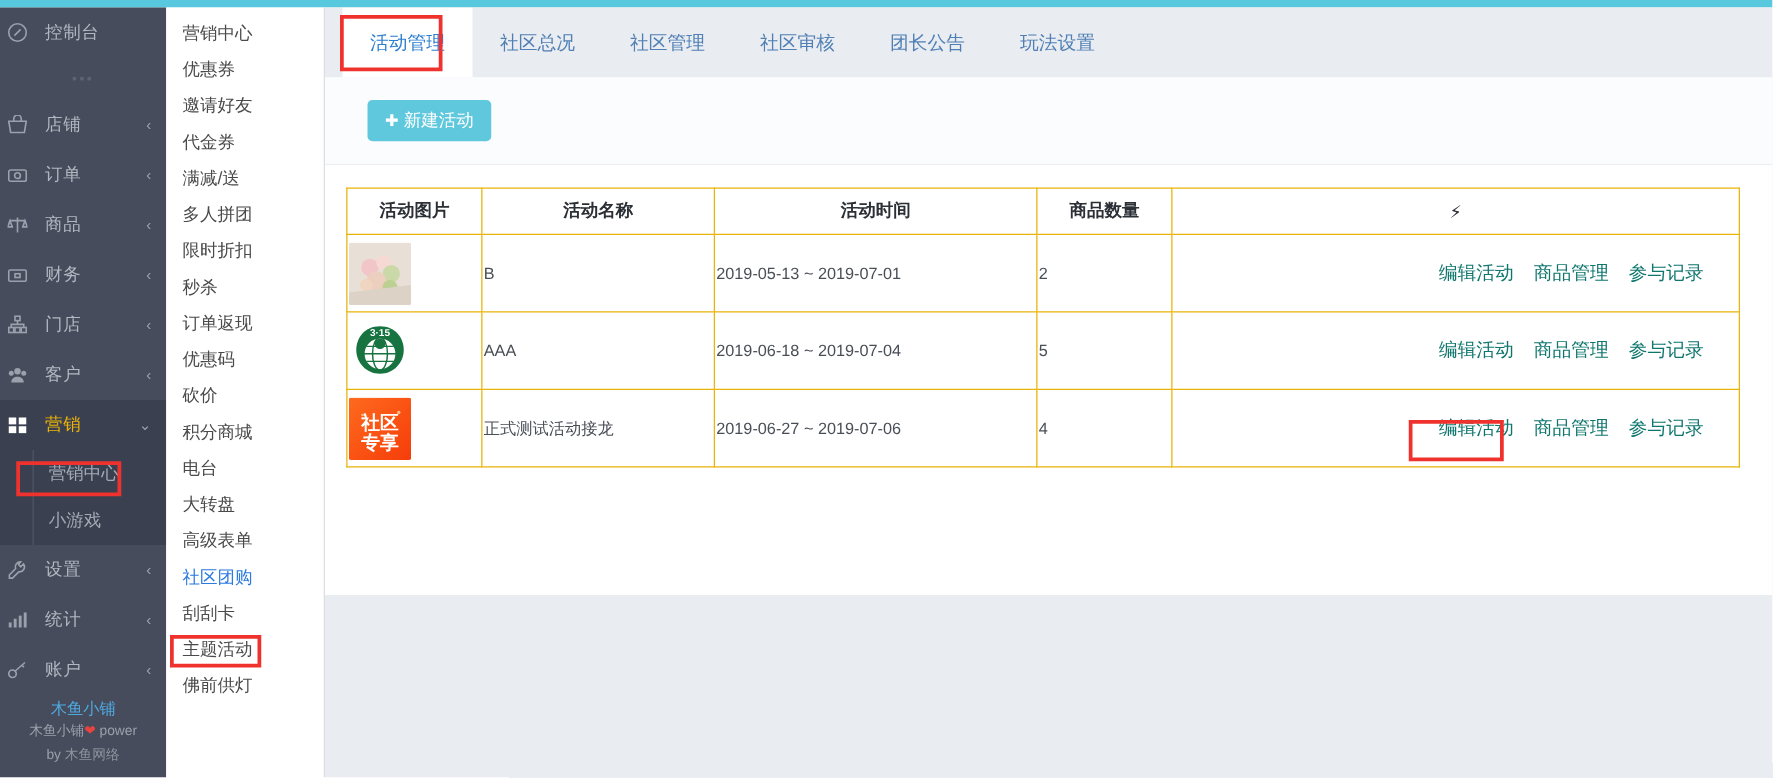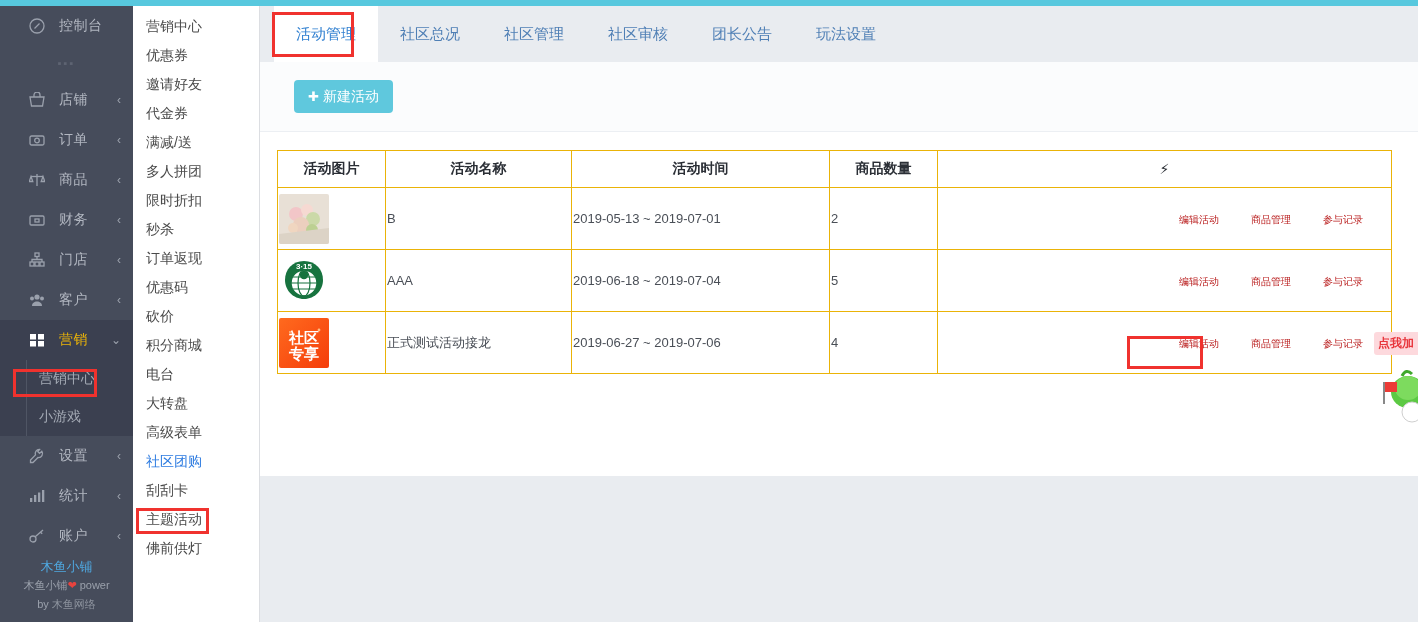--- a/index.html
+++ b/index.html
@@ -24,21 +24,21 @@
     position: absolute; left: 0; top: 6px;
     width: 133px; height: 616px;
     background: #464c5b;
     color: #a7adb8;
     overflow: hidden;
   }
   .sb-item {
     position: relative;
     height: 40px;
     display: flex; align-items: center;
-    padding-left: 29px;
+    padding-left: 6px;
     font-size: 14px;
     color: #b2b7c1;
     cursor: pointer;
     white-space: nowrap;
   }
   .sb-item .sb-icon {
     width: 22px; height: 16px;
     display: inline-flex; align-items: center; justify-content: flex-start;
     margin-right: 8px;
     flex: 0 0 22px;
@@ -169,23 +169,23 @@
     display: inline-block;
     vertical-align: middle;
     border-radius: 2px;
     overflow: hidden;
     position: relative;
   }
   .thumb svg { display:block; width: 50px; height: 50px; }
 
   .ops { text-align: right; padding-right: 28px !important; }
   .op-link {
-    color: #b91c1c;
-    font-size: 10px;
-    margin-left: 32px;
+    color: #0f766e;
+    font-size: 15px;
+    margin-left: 16px;
     cursor: pointer;
     display: inline-block;
     position: relative;
   }
 
   
   .anno {
     position: absolute;
     border: 3px solid #f0322e;
     pointer-events: none;
@@ -480,33 +480,20 @@
                 <td class="col-name">正式测试活动接龙</td>
                 <td class="col-time">2019-06-27 ~ 2019-07-06</td>
                 <td class="col-qty">4</td>
                 <td class="col-ops ops"><span class="op-link">编辑活动</span><span class="op-link">商品管理</span><span class="op-link">参与记录</span></td>
               </tr>
             </tbody>
         </table>
       </div>
     </div>
 
-    <div class="mascot">
-      <div class="mascot-bubble">点我加</div>
-      <div class="mascot-body">
-        <svg width="40" height="60" viewBox="0 0 40 60">
-          <ellipse cx="26" cy="26" rx="17" ry="16" fill="#5cc943"></ellipse>
-          <ellipse cx="26" cy="22" rx="13" ry="12" fill="#7ddb5e"></ellipse>
-          <path d="M20 10 Q24 2 30 8" stroke="#3fa82c" stroke-width="3" fill="none"></path>
-          <rect x="2" y="16" width="13" height="10" fill="#ec3b36"></rect>
-          <rect x="1" y="16" width="2" height="22" fill="#888"></rect>
-          <circle cx="30" cy="46" r="10" fill="#ffffff" stroke="#cfcfcf"></circle>
-        </svg>
-      </div>
-    </div>
   </div>
 
   <div class="anno" style="left:272px; top:12px; width:82px; height:45px;"></div>
   <div class="anno" style="left:13px; top:369px; width:84px; height:28px;"></div>
   <div class="anno" style="left:136px; top:508px; width:73px; height:26px;"></div>
   <div class="anno" style="left:1127px; top:336px; width:76px; height:33px;"></div>
 
 </div>
 
 </body></html>

